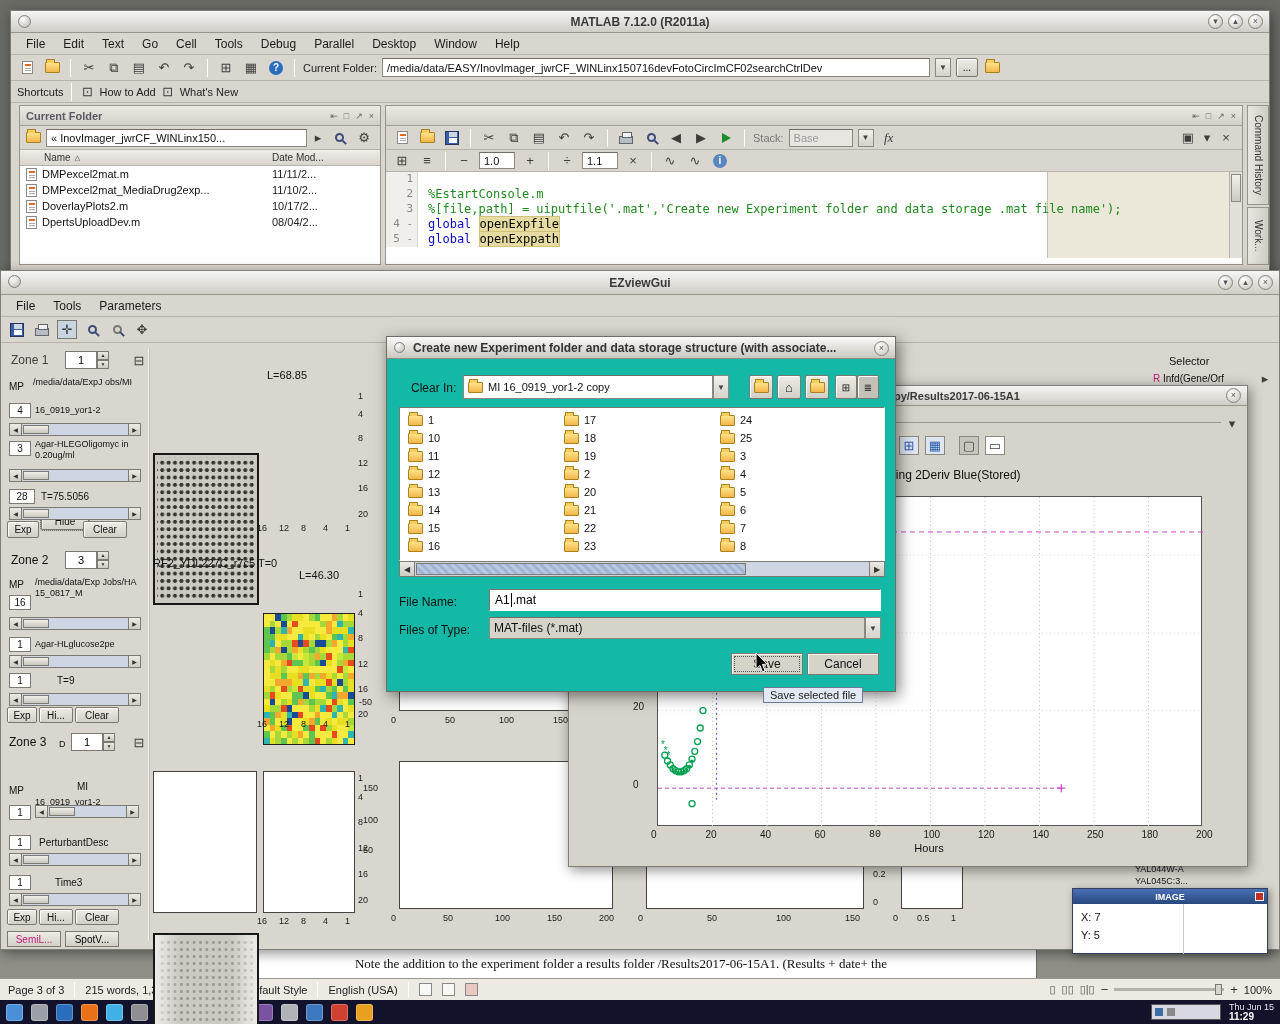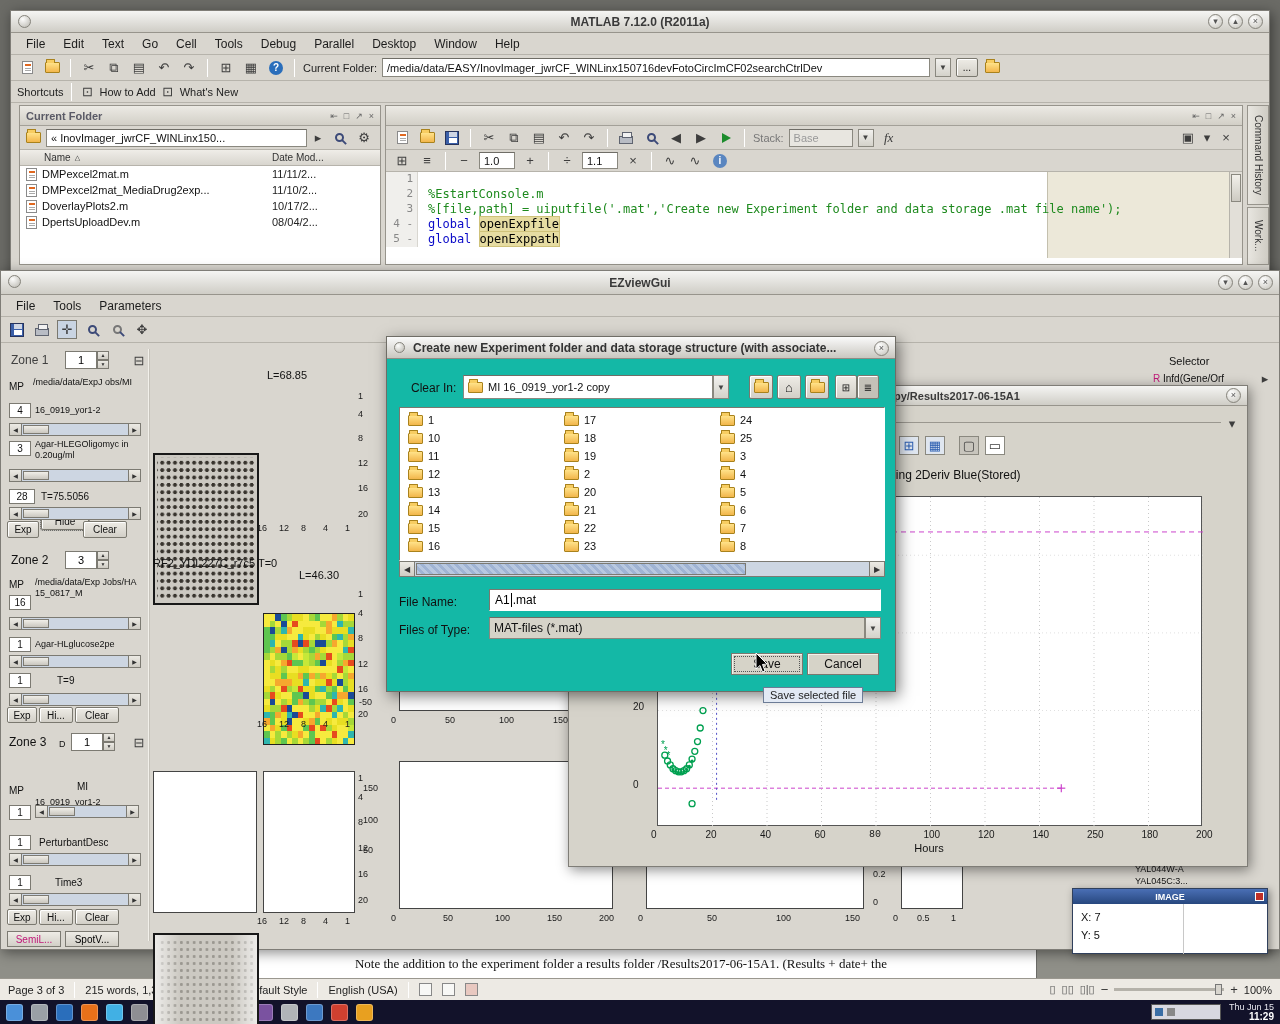--- a/index.html
+++ b/index.html
@@ -1162,18 +1162,18 @@
       <span class="tkic" style="background: rgb(60, 120, 192);"></span>
       <span class="tkic" style="background: rgb(208, 64, 48);"></span>
       <span class="tkic" style="background: rgb(232, 160, 32);"></span>
     </span>
 
   <span style="margin-left:auto;display:flex;align-items:center;gap:8px">
     <span style="width:70px;height:16px;background:#d8d8e0;border:1px solid #555;display:inline-flex;gap:4px;align-items:center;padding:0 3px">
         <span style="width:8px;height:8px;background:#3a6ea5"></span>
         <span style="width:8px;height:8px;background:#888"></span>
       </span>
-    <span style="display:inline-flex;flex-direction:column;align-items:flex-end;line-height:10px">
+    <span style="display:inline-flex;flex-direction:column;align-items:flex-start;line-height:10px">
       <span style="font-size:9px;color:#e8e8f0">Thu Jun 15</span>
       <span style="font-size:10px;color:#fff;font-weight:bold">11:29</span>
     </span>
   </span>
 </div>
 
 </body></html>

